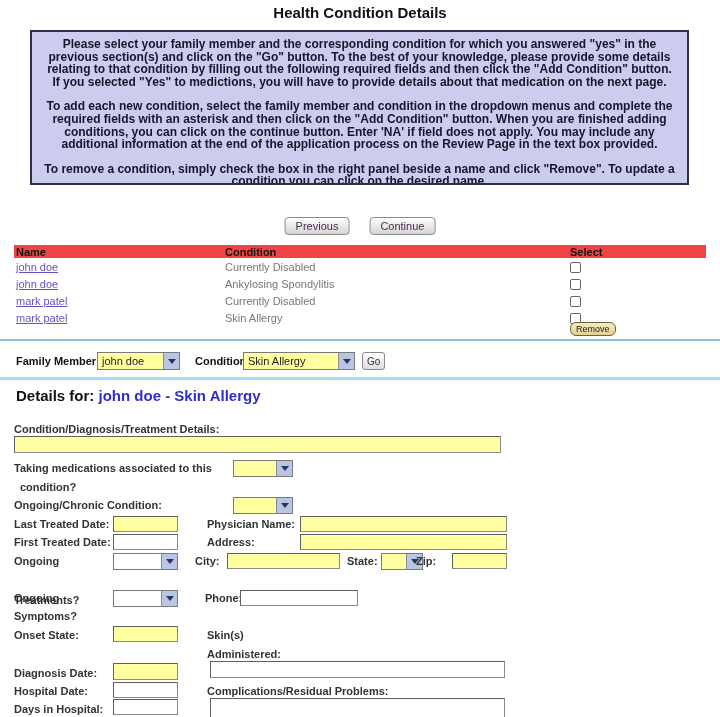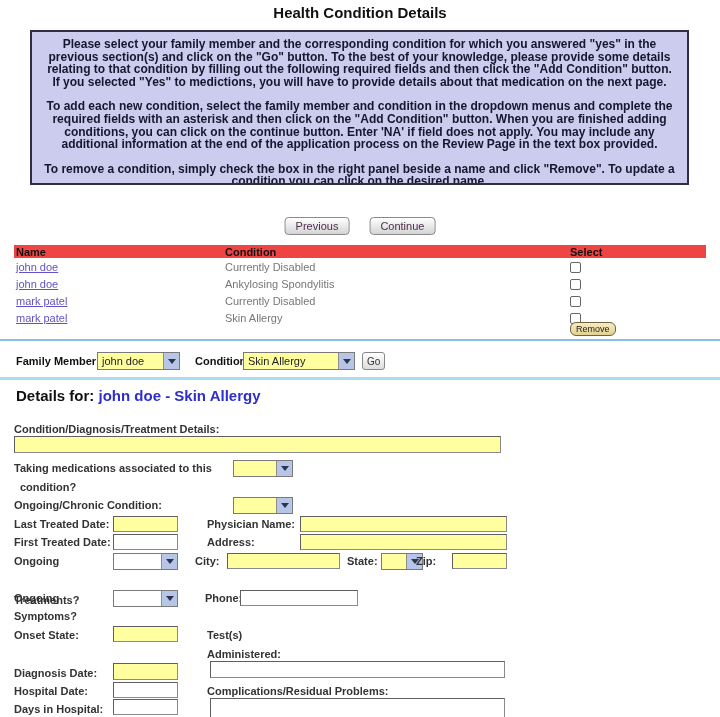--- a/index.html
+++ b/index.html
@@ -198,21 +198,21 @@
   <span class="sel white" style="left:113px; top:590px; width:65px; height:17px;">
     <span class="sel-arrow"></span>
   </span>
   <span class="lbl" style="left:205px; top:592px;">Phone:</span>
   <input class="inp white" style="left: 240px; top: 590px; width: 118px; height: 16px;">
 
   <span class="lbl" style="left:14px; top:610px;">Symptoms?</span>
 
   <span class="lbl" style="left:14px; top:629px;">Onset State:</span>
   <input class="inp" style="left: 113px; top: 626px; width: 65px; height: 16px;">
-  <span class="lbl" style="left:207px; top:629px;">Test(s)</span>
+  <span class="lbl" style="left:207px; top:629px;">Skin(s)</span>
   <span class="lbl" style="left:207px; top:648px;">Administered:</span>
   <input class="inp white" style="left: 210px; top: 661px; width: 295px; height: 17px;">
 
   <span class="lbl" style="left:14px; top:667px;">Diagnosis Date:</span>
   <input class="inp" style="left: 113px; top: 663px; width: 65px; height: 17px;">
 
   <span class="lbl" style="left:14px; top:685px;">Hospital Date:</span>
   <input class="inp white" style="left: 113px; top: 682px; width: 65px; height: 16px;">
   <span class="lbl" style="left:207px; top:685px;">Complications/Residual Problems:</span>
   <input class="inp white" style="left: 210px; top: 698px; width: 295px; height: 22px;">

